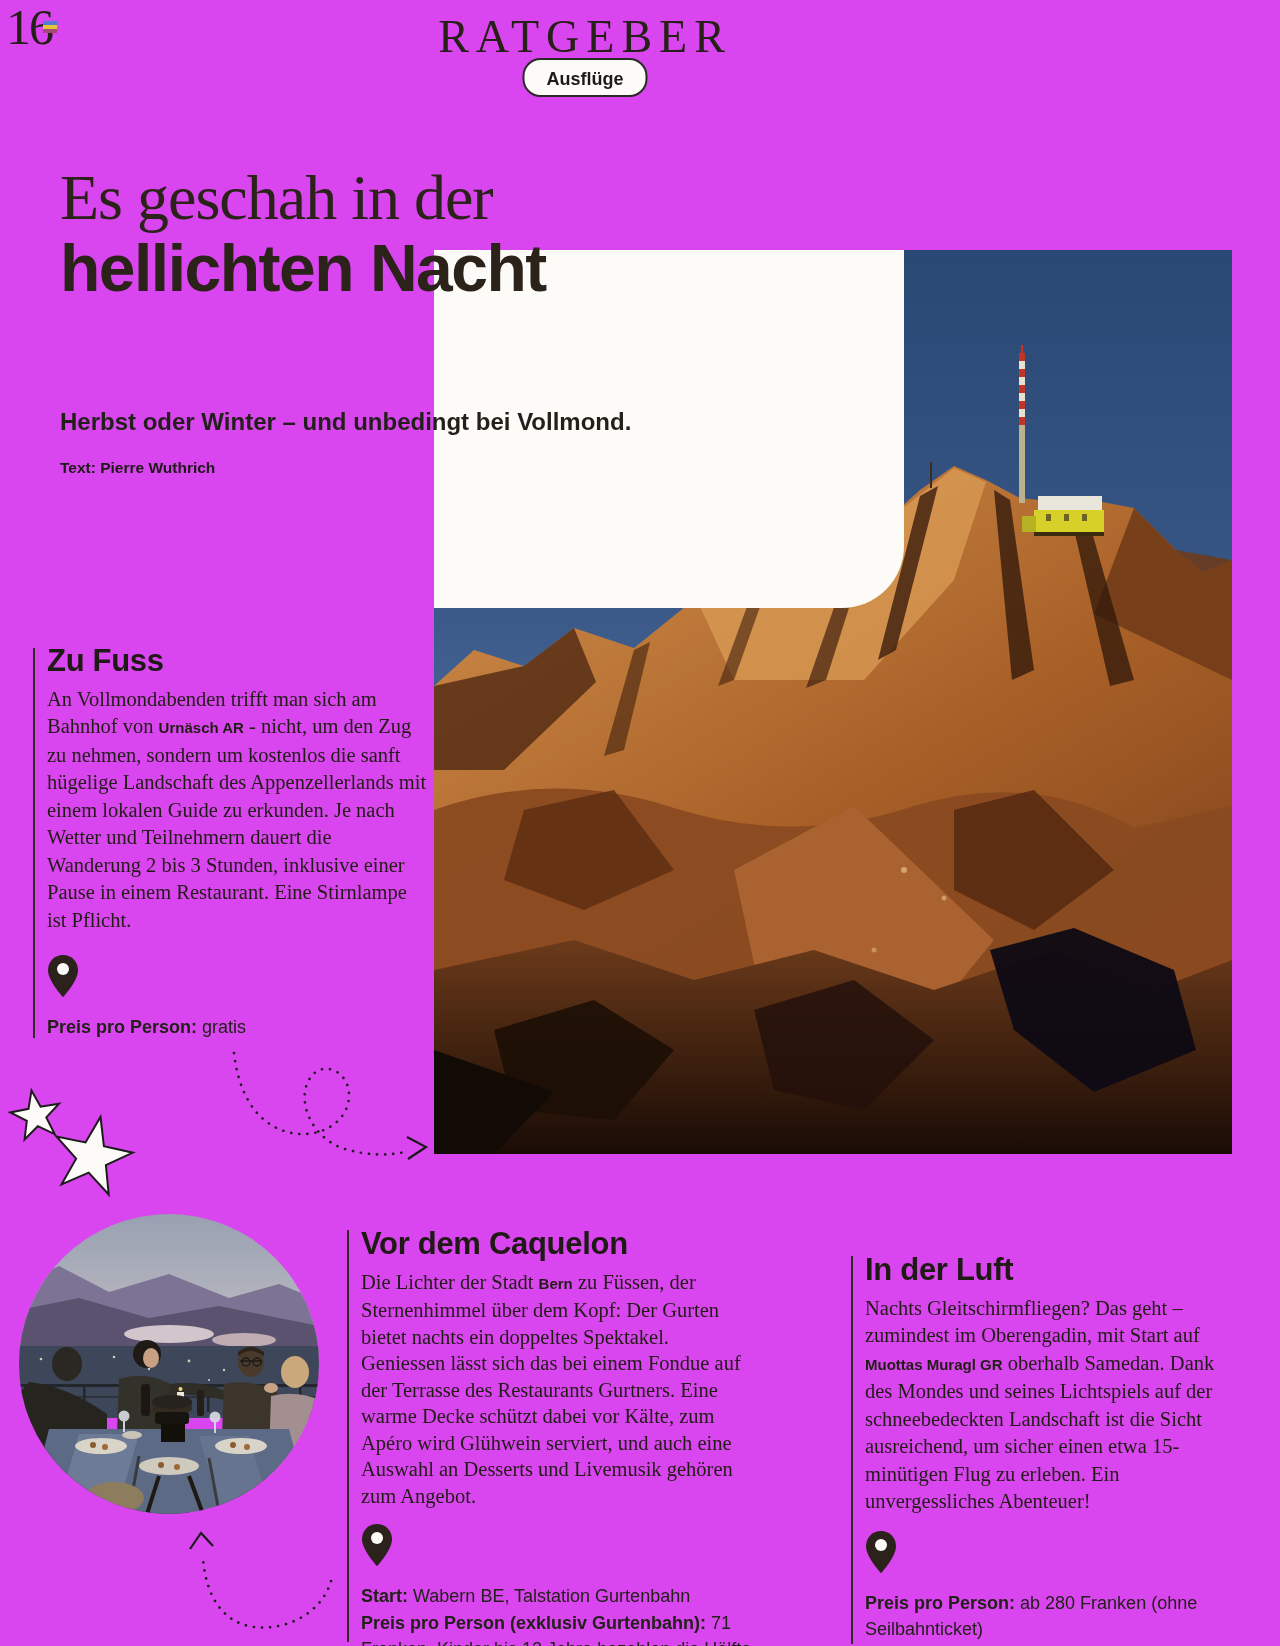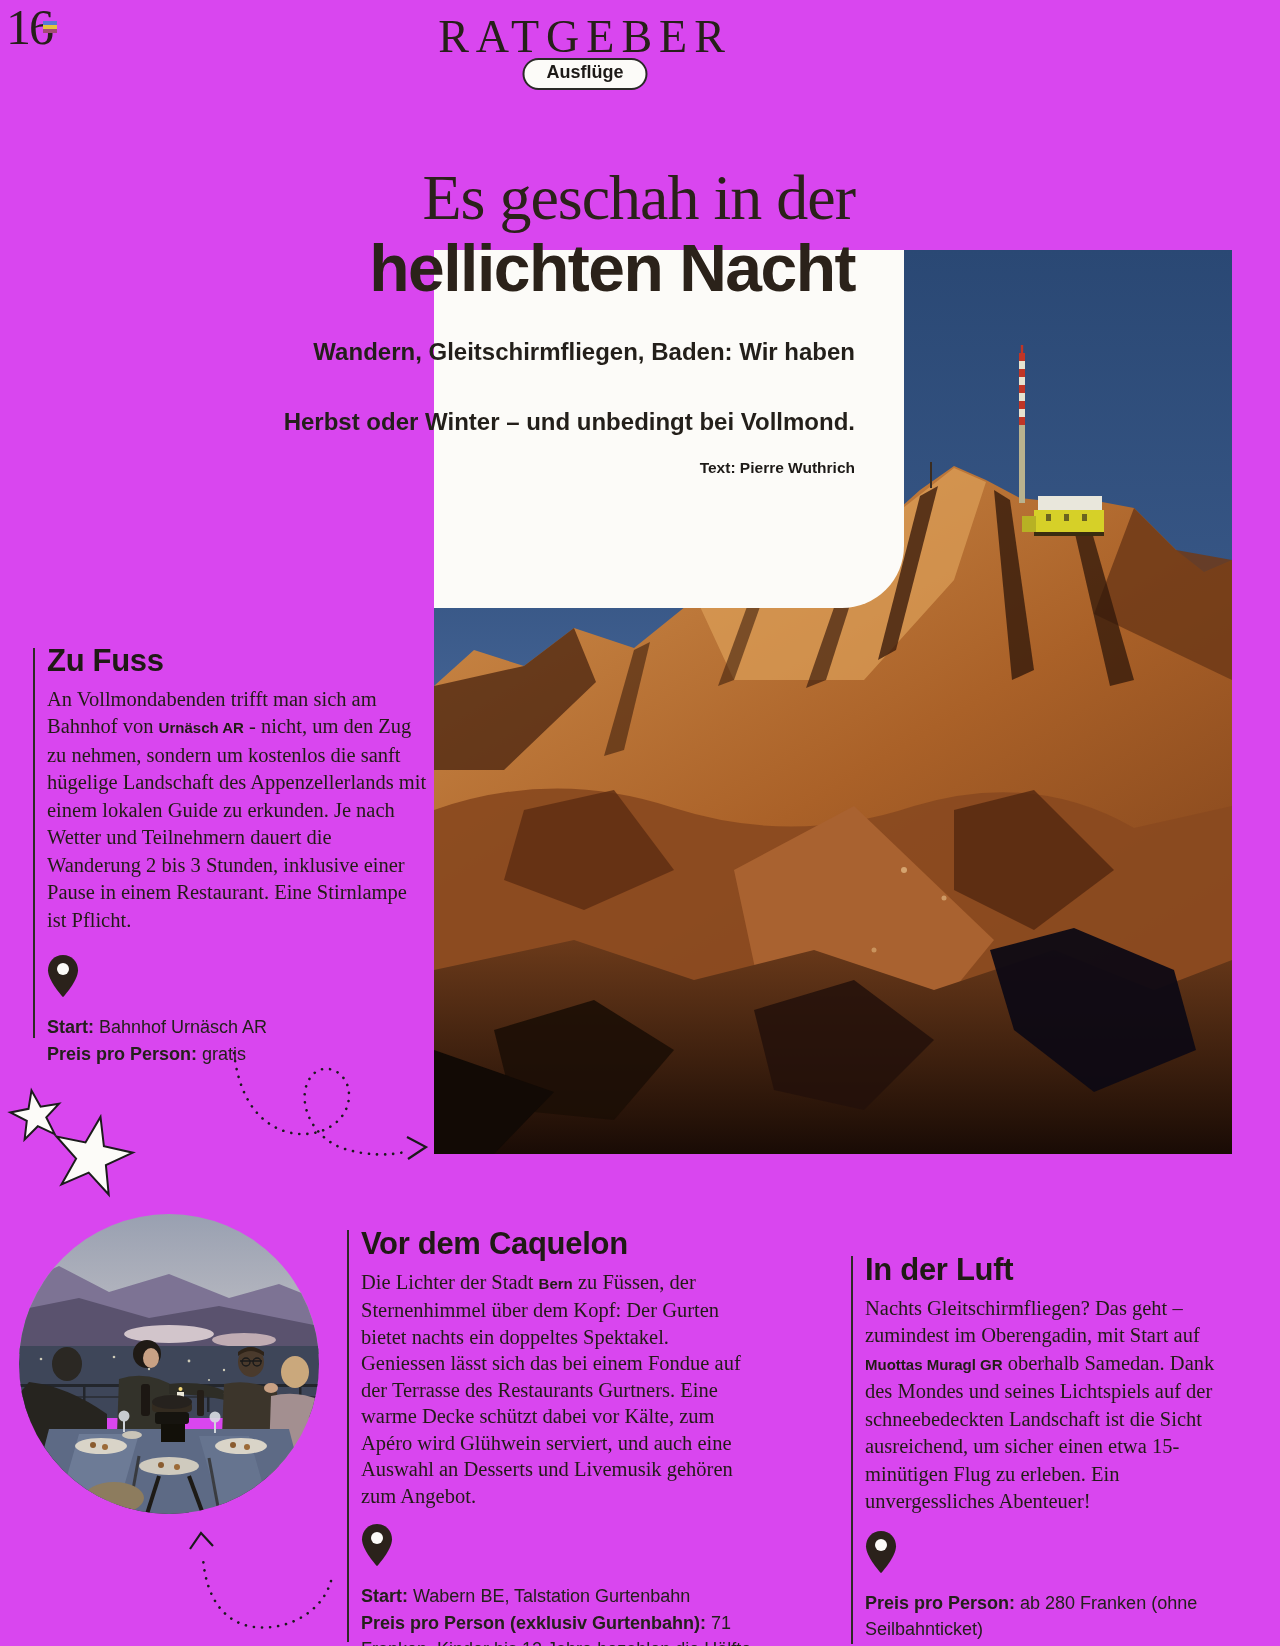--- a/index.html
+++ b/index.html
@@ -11,24 +11,24 @@
   }
   
   .page-num{position:absolute; left:6px; top:2px;
     font:400 50px/1 "Liberation Serif",serif; color:#262019; letter-spacing:-2px;}
   .corner-mark{position:absolute; left:43px; top:21px; width:14px; height:12px;}
   .corner-mark i{display:block; height:4px;}
   .cm1{background:#5a79d6;} .cm2{background:#e5c53c;} .cm3{background:#a24a74;}
   .kicker{position:absolute; left:0; top:14px; width:1170px; text-align:center;
     font:400 46px/1 "Liberation Serif",serif; letter-spacing:7px; color:#262019;}
   .badge{position:absolute; left:585px; top:58px; transform:translateX(-50%);
-    border:2px solid #2a2a27; border-radius:18px; padding:3px 22px 5px;
+    border:2px solid #2a2a27; border-radius:18px; padding:10px 22px 5px;
     font:700 18px/1.1 "Liberation Sans",sans-serif; color:#1d1a17; background:#fcfbf8;}
   
-  .hero{position:absolute; left:60px; top:165px; width:795px; text-align:right; z-index:5;}
+  .hero{position:absolute; left:60px; top:165px; width:795px; text-align:left; z-index:5;}
   .hero .t1{font:400 64px/1.02 "Liberation Serif",serif; color:#2b221a; letter-spacing:-1px;}
   .hero .t2{font:800 66px/1.05 "Liberation Sans",sans-serif; color:#2b221a; letter-spacing:-1.5px; margin-top:4px;}
   .hero .sub{margin-top:30px; font:600 24px/35px "Liberation Sans",sans-serif; color:#231f1a;}
   .hero .byline{margin-top:20px; font:700 15.5px/1.2 "Liberation Sans",sans-serif; color:#1d1a17;}
   
   .photo-main{position:absolute; left:434px; top:250px; width:798px; height:904px; z-index:1;}
   .photo-main svg{display:block;}
   .photo-notch{position:absolute; left:0; top:0; width:470px; height:358px;
     background:#fcfbf8; border-bottom-right-radius:62px; z-index:2;}
   .photo-circle{position:absolute; left:19px; top:1214px; width:300px; height:300px;
@@ -126,41 +126,40 @@
       <line x1="497" y1="212" x2="497" y2="238" stroke="#3a2c20" stroke-width="2"></line>
     </svg>
 
     <div class="photo-notch"></div>
   </div>
 
   <div class="hero">
     <div class="t1">Es geschah in der</div>
     <div class="t2">hellichten Nacht</div>
     <div class="sub">
-      <span>Wandern, Gleitschirmfliegen, Baden: Wir haben</span><br>
+      <br>
       <br>
       <span>Herbst oder Winter – und unbedingt bei Vollmond.</span>
     </div>
     <div class="byline">Text: Pierre Wuthrich</div>
   </div>
 
   <div class="vrule" style="left:33px; top:648px; height:390px;"></div>
   <div class="vrule" style="left:347px; top:1230px; height:412px;"></div>
   <div class="vrule" style="left:851px; top:1256px; height:388px;"></div>
 
   <div class="sec" style="left:47px; top:645px; width:380px;">
     <h2>Zu Fuss</h2>
     <div class="body"><span>An Vollmondabenden trifft man sich am Bahnhof von </span><span class="b-sans">Urnäsch AR</span><span> - nicht, um den Zug zu nehmen, sondern um kostenlos die sanft hügelige Landschaft des Appenzellerlands mit einem lokalen Guide zu erkunden. Je nach Wetter und Teilnehmern dauert die Wanderung 2 bis 3 Stunden, inklusive einer Pause in einem Restaurant. Eine Stirnlampe ist Pflicht.</span></div>
     <div class="pin">
       <svg width="32" height="46" viewBox="0 0 32 46">
           <path d="M16,1 C7.2,1 1,7.8 1,16.2 c0,10.6 15,27 15,27 s15,-16.4 15,-27 C31,7.8 24.8,1 16,1 Z" fill="#2b221b"></path>
           <circle cx="16" cy="15" r="6" fill="#fcfbf8"></circle>
         </svg>
     </div>
-    <div class="info"><b>Start:</b><span> Bahnhof Urnäsch AR</span></div>
     <div class="info"><b>Preis pro Person:</b><span> gratis</span></div>
   </div>
 
   <div class="sec" style="left:361px; top:1228px; width:392px;">
     <h2>Vor dem Caquelon</h2>
     <div class="body" style="line-height:26.5px;"><span>Die Lichter der Stadt </span><span class="b-sans">Bern</span><span> zu Füssen, der Sternenhimmel über dem Kopf: Der Gurten bietet nachts ein doppeltes Spektakel. Geniessen lässt sich das bei einem Fondue auf der Terrasse des Restaurants Gurtners. Eine warme Decke schützt dabei vor Kälte, zum Apéro wird Glühwein serviert, und auch eine Auswahl an Desserts und Livemusik gehören zum Angebot.</span></div>
     <div class="pin" style="margin-top:14px;">
       <svg width="32" height="46" viewBox="0 0 32 46">
           <path d="M16,1 C7.2,1 1,7.8 1,16.2 c0,10.6 15,27 15,27 s15,-16.4 15,-27 C31,7.8 24.8,1 16,1 Z" fill="#2b221b"></path>
           <circle cx="16" cy="15" r="6" fill="#fcfbf8"></circle>

